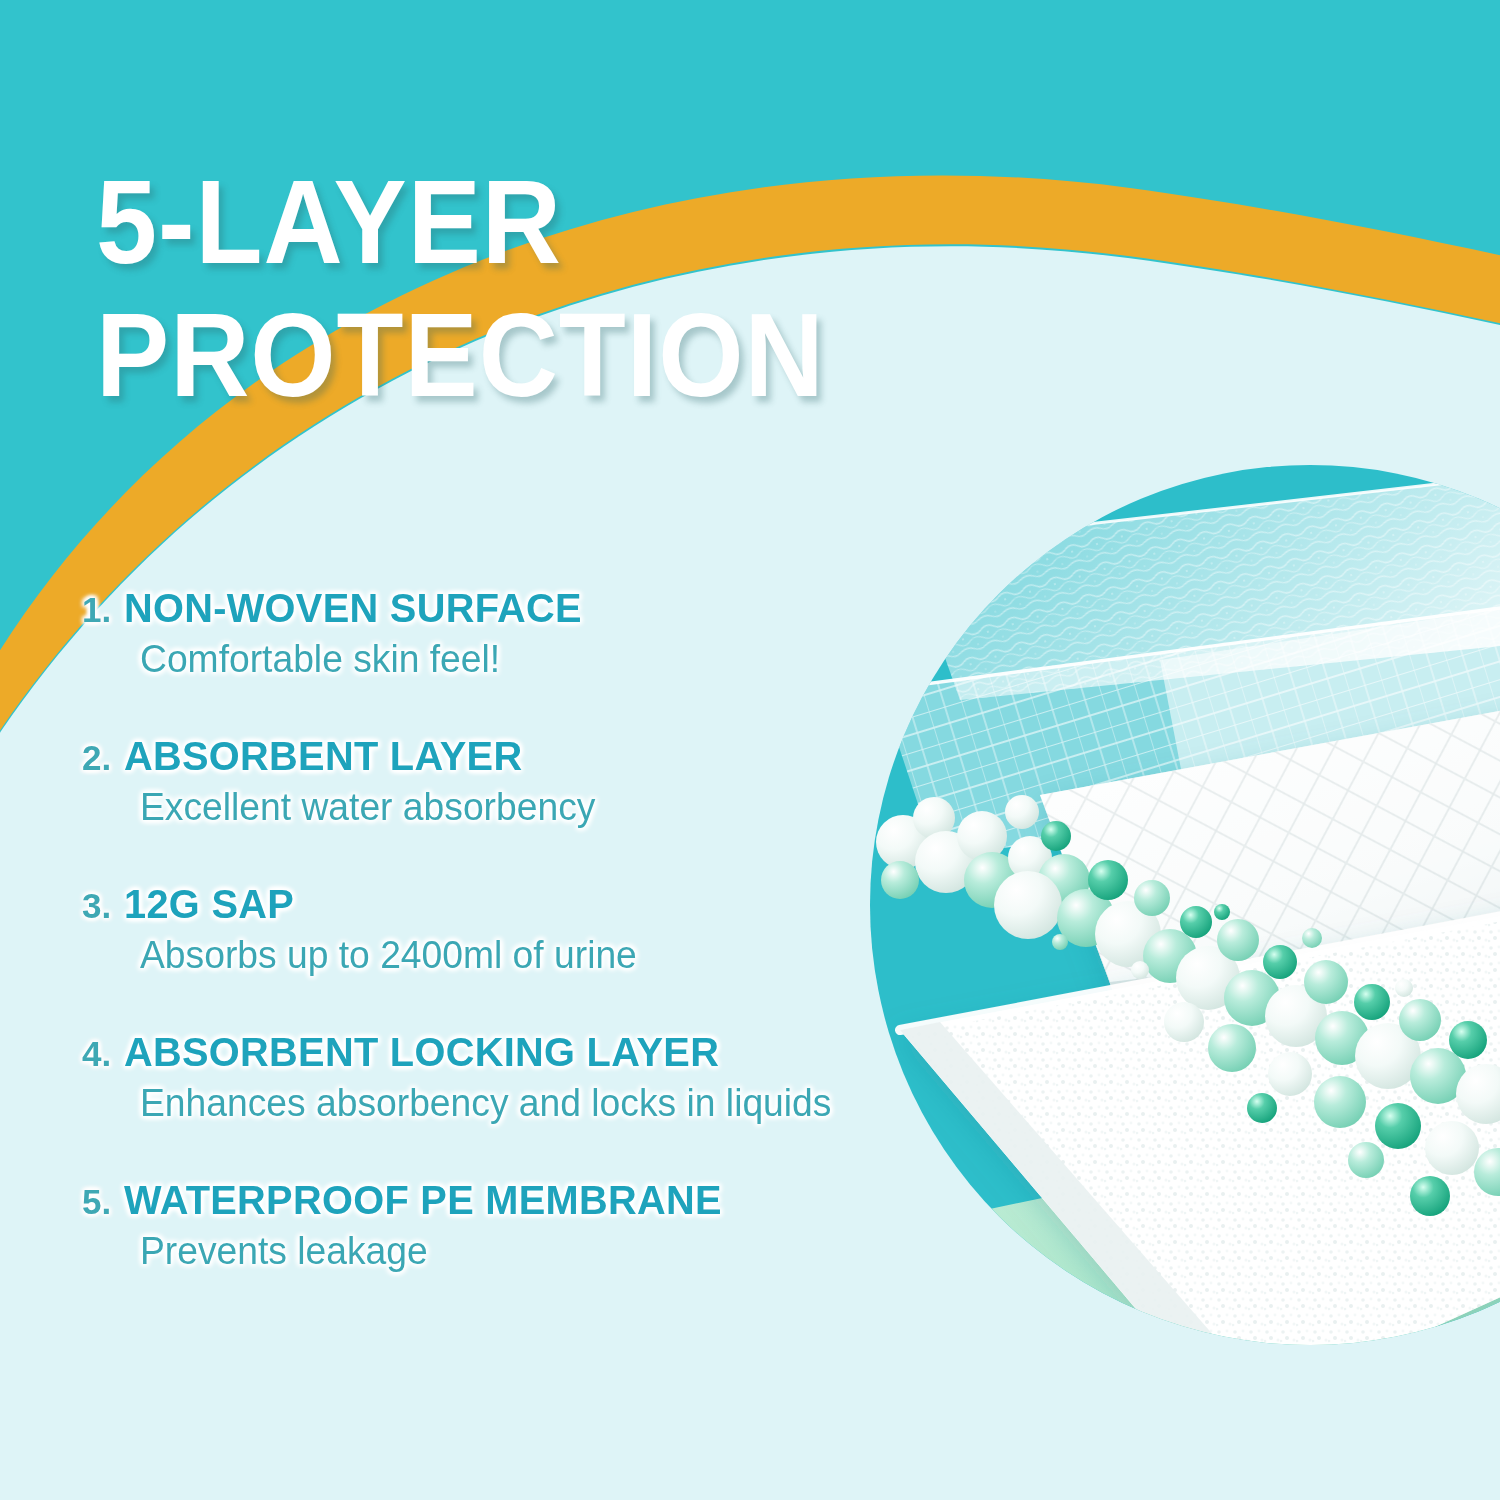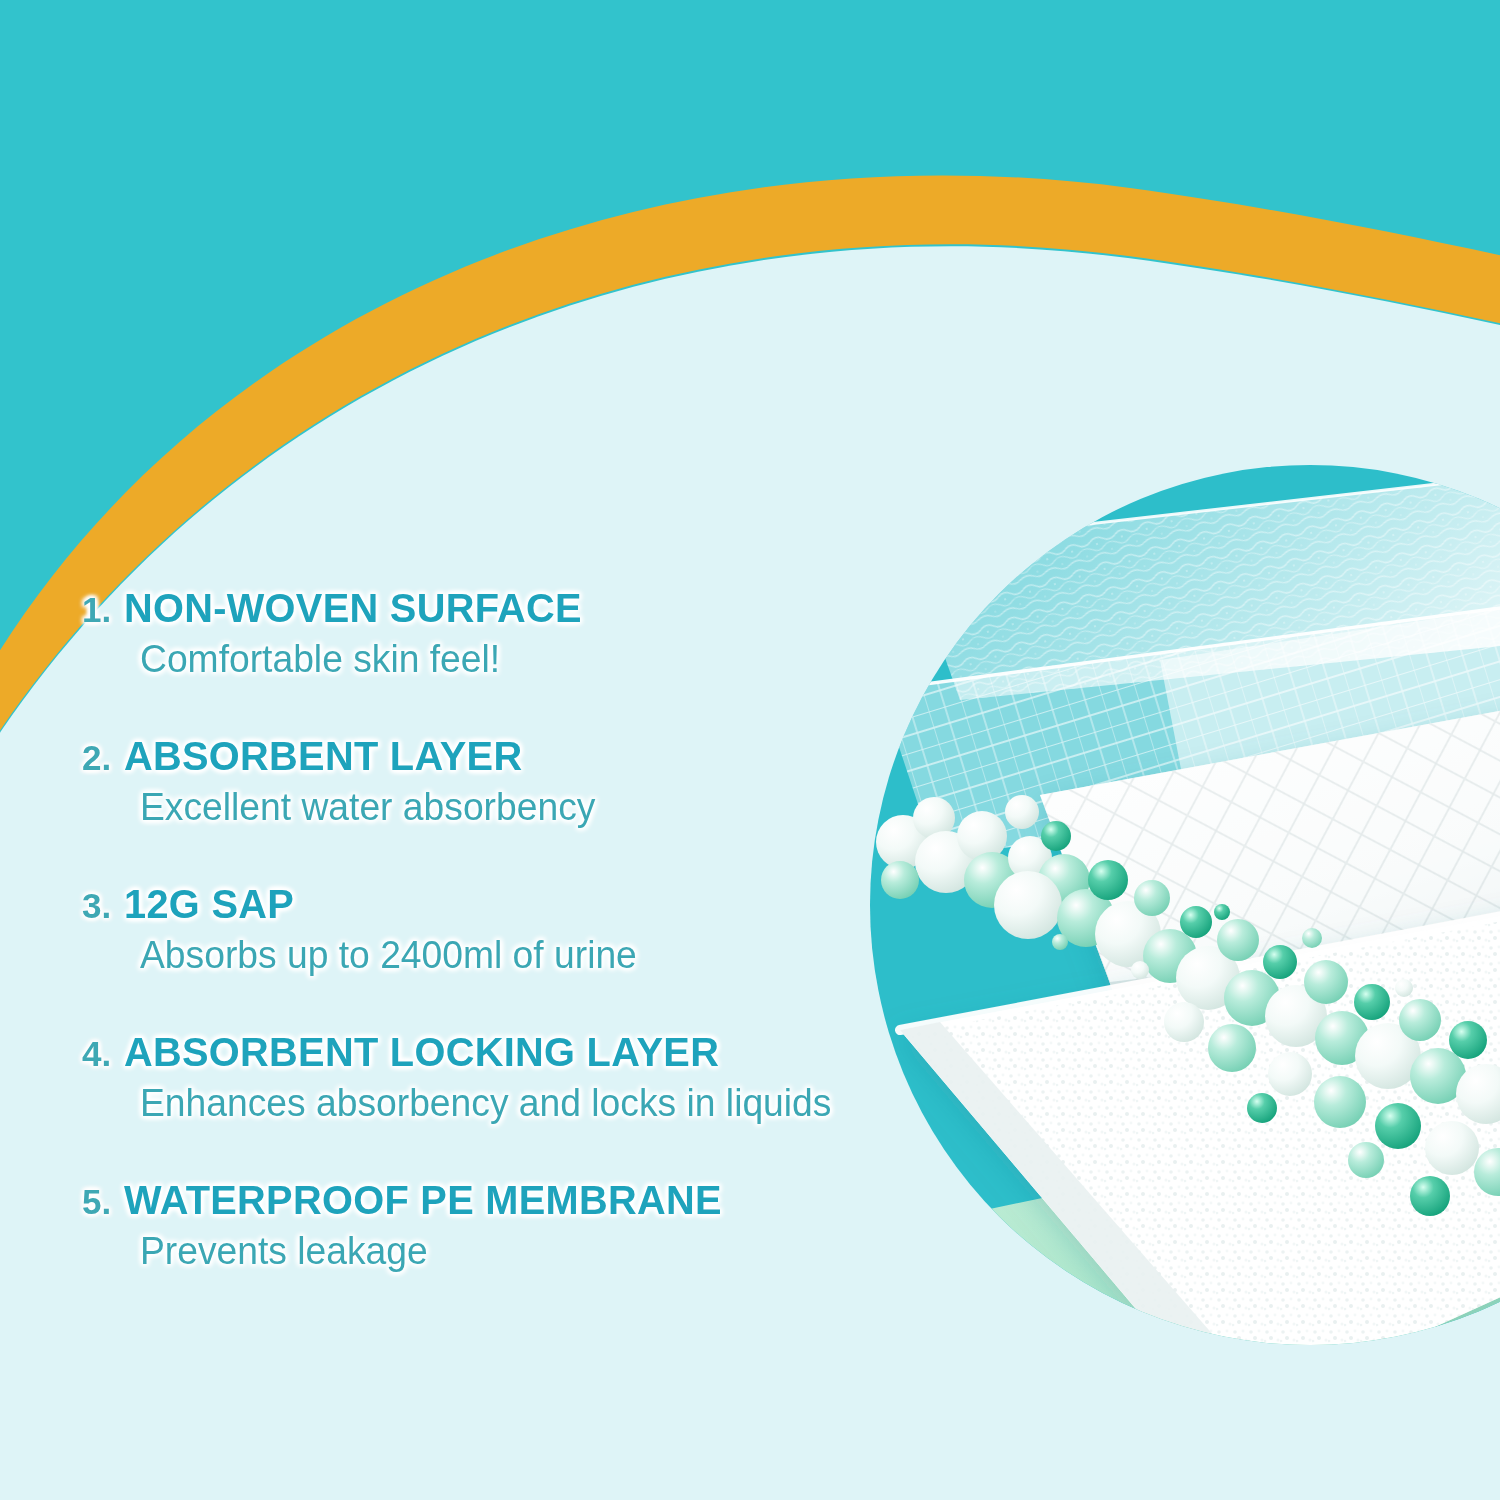--- a/index.html
+++ b/index.html
@@ -303,20 +303,24 @@
           <circle cx="1140" cy="970" r="9" fill="url(#beadWhite)"></circle>
           <circle cx="1222" cy="912" r="8" fill="url(#beadGreen)"></circle>
           <circle cx="1312" cy="938" r="10" fill="url(#beadMint)"></circle>
           <circle cx="1404" cy="988" r="9" fill="url(#beadWhite)"></circle>
           <circle cx="1060" cy="942" r="8" fill="url(#beadMint)"></circle>
         </g>
       </g>
     </svg>
   </div>
 
+  <div id="title-block">
+    <div class="title-line l1">5-LAYER</div>
+    <div class="title-line l2">PROTECTION</div>
+  </div>
 
   <div id="feature-list">
 
     <div class="feature-item">
       <div class="feature-head">
         <span class="feature-num">1.</span>
         <span class="feature-title">NON-WOVEN SURFACE</span>
       </div>
       <div class="feature-desc">Comfortable skin feel!</div>
     </div>

